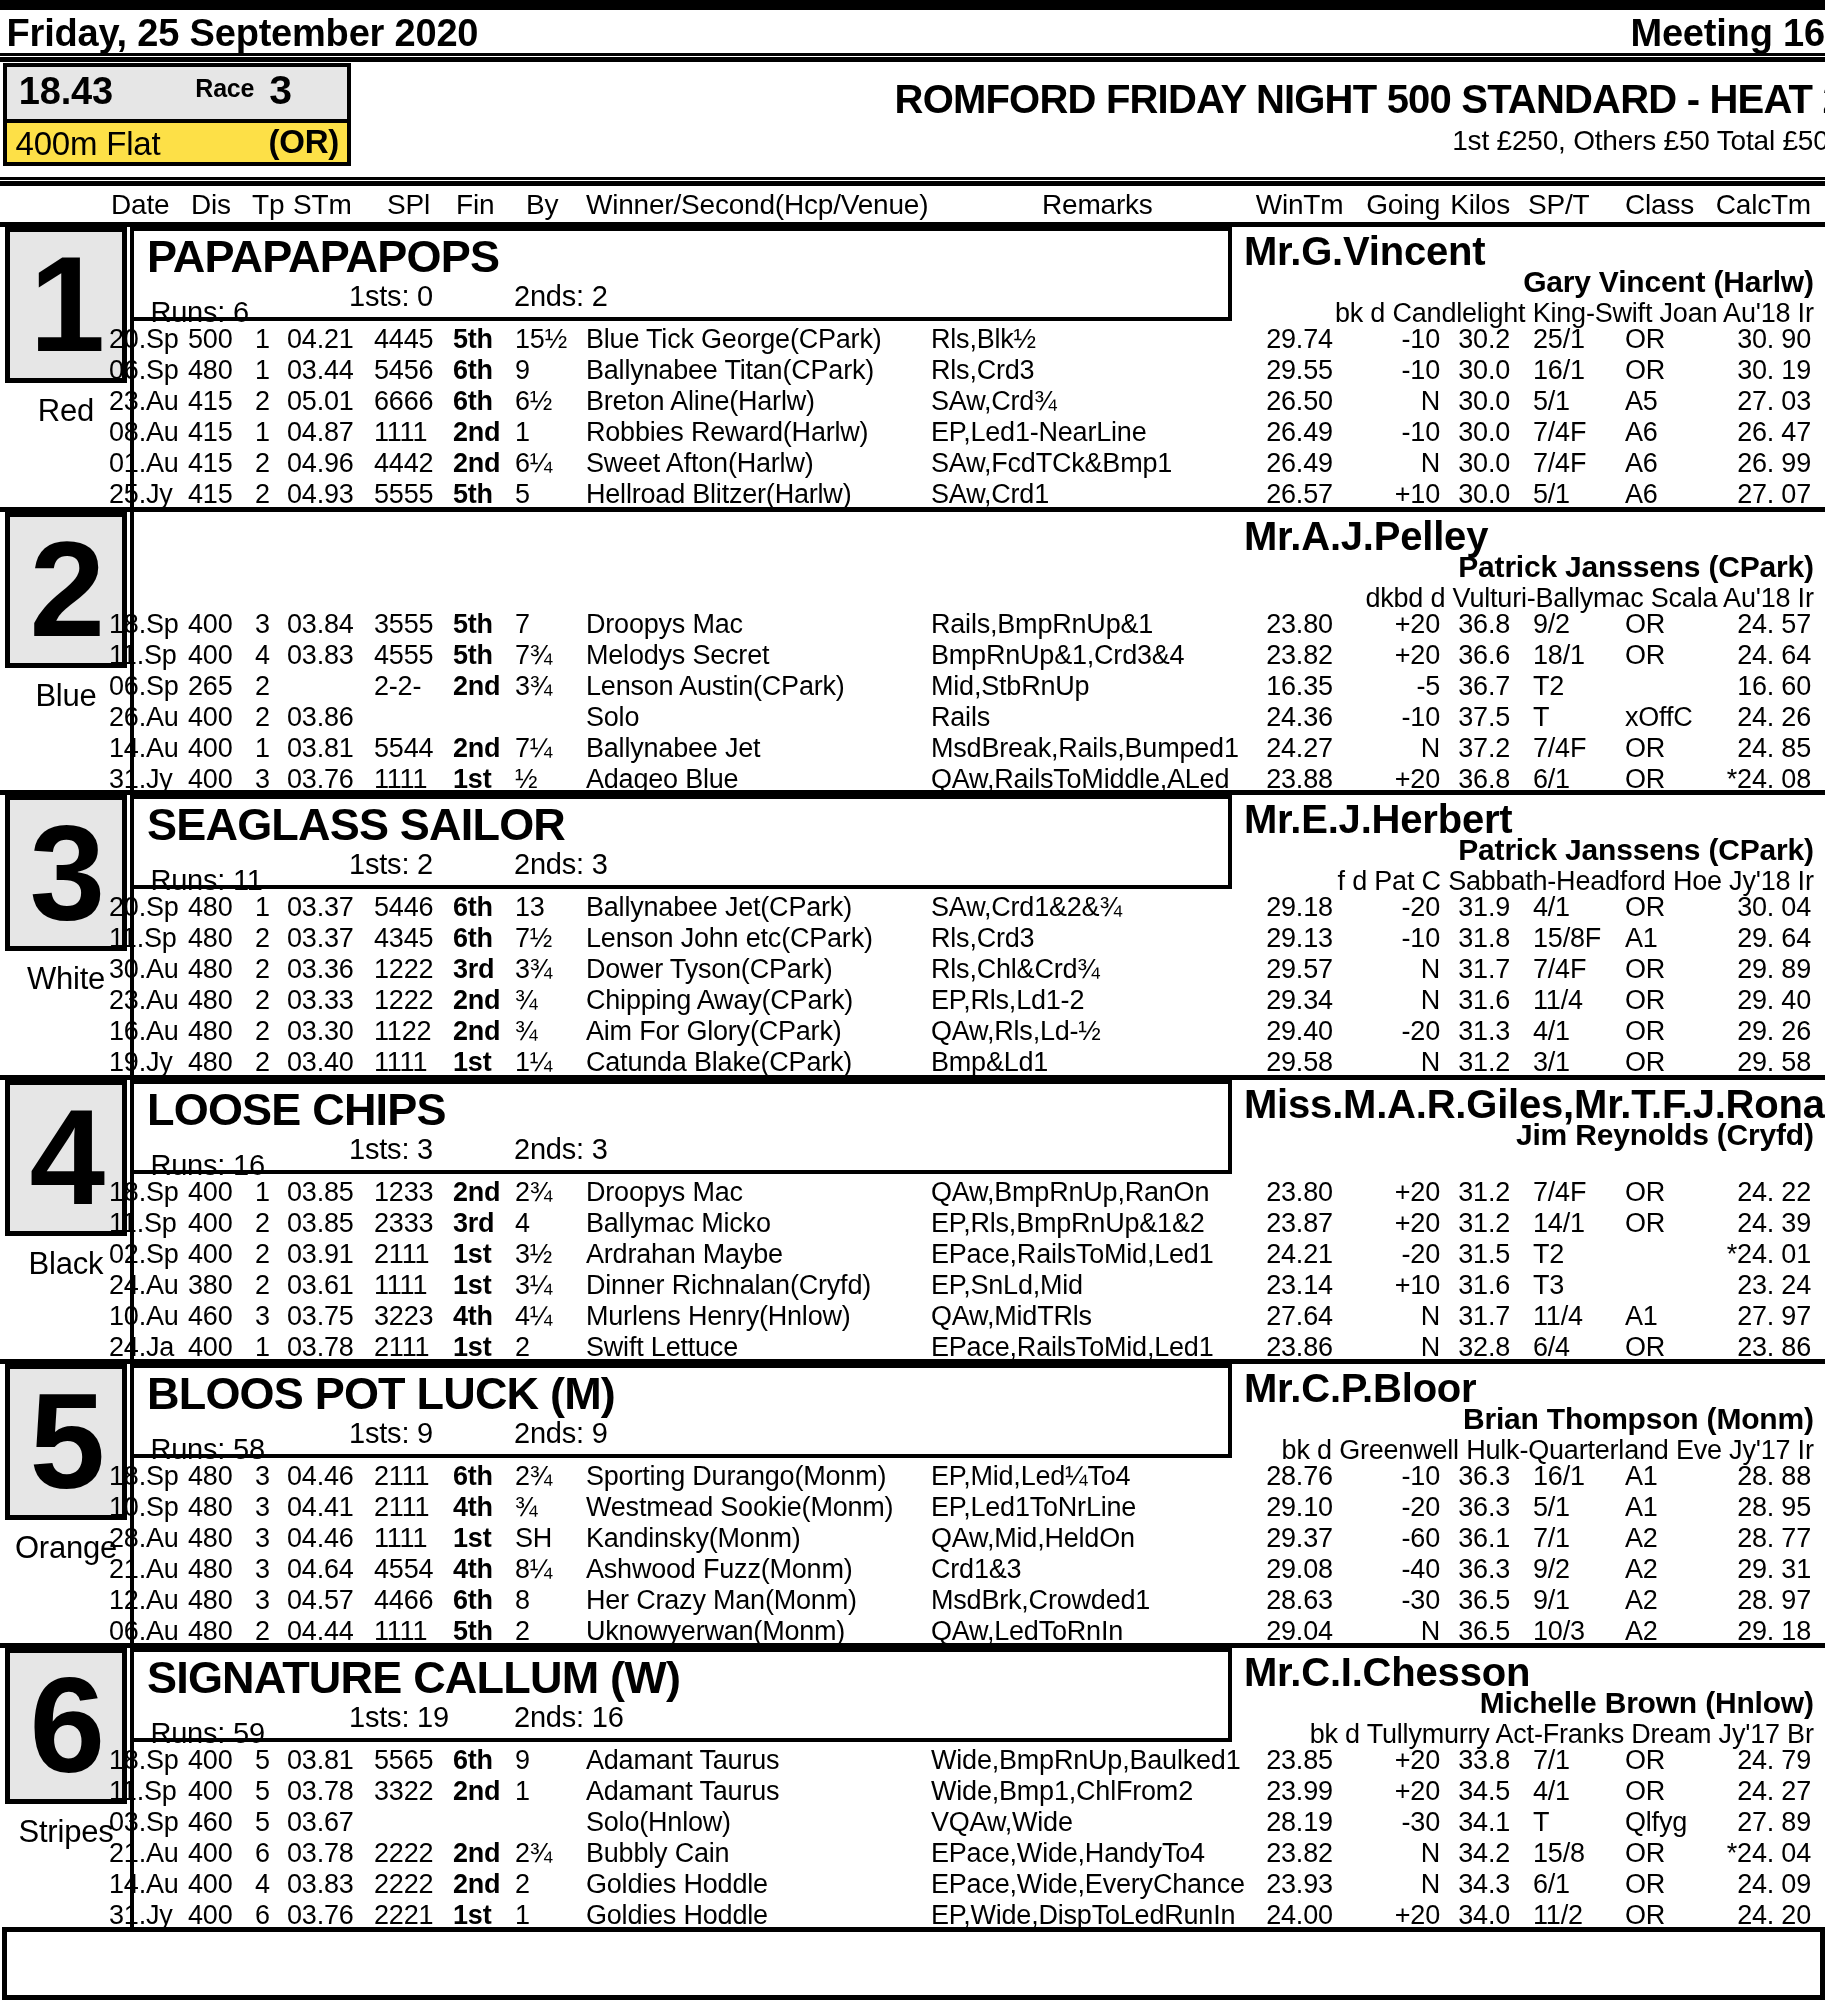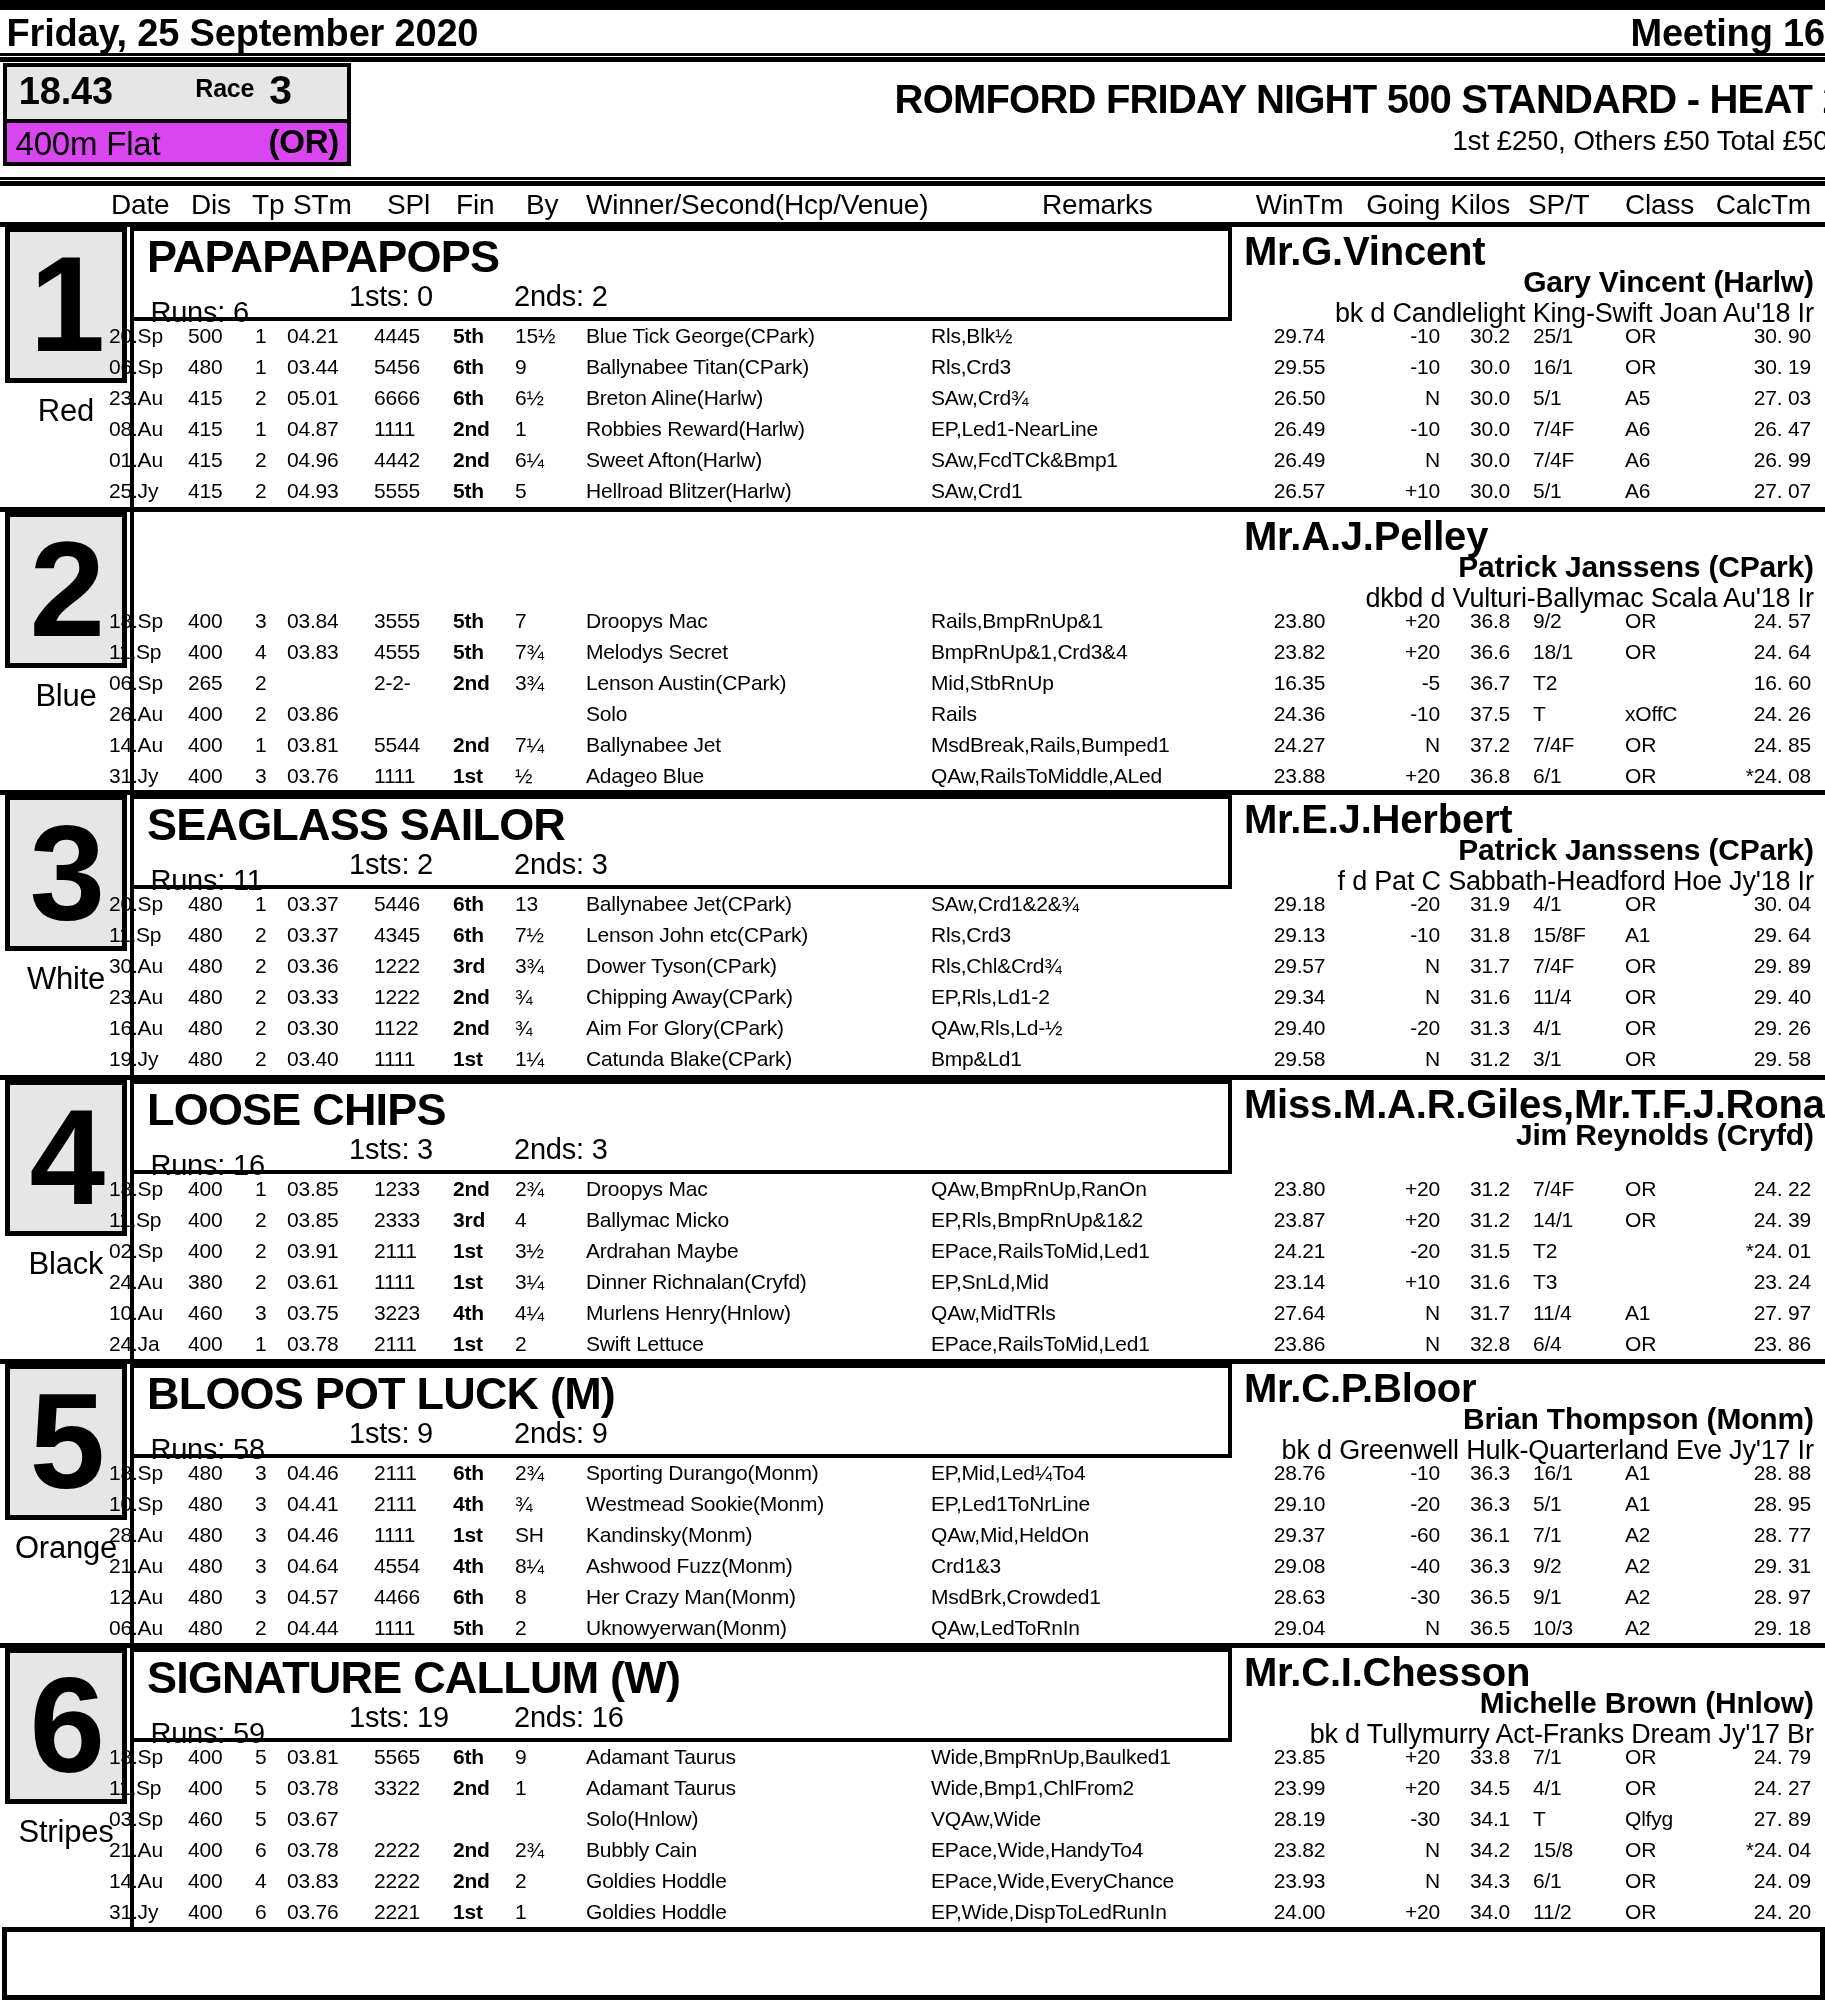--- a/index.html
+++ b/index.html
@@ -9,21 +9,21 @@
   .topbar{left:0;top:0;width:1826px;height:10px;background:#000;}
   .dateline{left:6.6px;top:11.5px;font-size:38px;font-weight:bold;white-space:nowrap;}
   .meeting{right:8.2px;top:11.5px;font-size:38px;font-weight:bold;white-space:nowrap;}
   .rule{left:0;width:1826px;background:#000;}
   #rule1a{top:53px;height:2.5px;} #rule1b{top:57px;height:5px;}
   #rule2a{top:177px;height:2.5px;} #rule2b{top:181px;height:5px;}
   .box1{left:3.3px;top:63px;width:340px;height:52px;background:#e6e6e6;border:4.1px solid #000;}
   .race-time{left:11.5px;top:3.3px;font-size:38px;font-weight:bold;}
   .race-label{left:188px;top:6.6px;font-size:25px;font-weight:bold;}
   .race-num{left:262px;top:0px;font-size:41px;font-weight:bold;}
-  .box2{left:3.3px;top:123px;width:340px;height:39px;border:4.1px solid #000;border-top:none;background:#d946ef;text-align:right;}
+  .box2{left:3.3px;top:123px;width:340px;height:39px;border:4.1px solid #000;border-top:none;background:#fde047;text-align:right;}
   .race-dist{left:8.2px;top:1.6px;font-size:33px;}
   .race-grade{right:8.2px;top:0px;font-size:33px;font-weight:bold;}
   .title{right:10px;top:77px;font-size:40px;font-weight:bold;letter-spacing:-0.8px;white-space:nowrap;}
   .prize{right:10px;top:125px;font-size:28px;white-space:nowrap;}
   .colheads{left:0;top:189px;width:1826px;height:31px;font-size:28px;}
   .colheads span{position:absolute;white-space:nowrap;}
   .row span{position:absolute;white-space:nowrap;}
   .c-date{left:109px}.c-dis{left:188px}.c-tp{left:255px}.c-stm{left:287px}.c-spl{left:374px}
   .c-fin{left:453px;font-weight:bold}.c-by{left:515px}.c-winner{left:586px}.c-remarks{left:931px}
   .c-wintm{left:1250px;width:99px;text-align:center}
@@ -41,21 +41,21 @@
   .trapnum{font-size:136px;font-weight:bold;line-height:145px;letter-spacing:-2.5px;}
   .trapcolor{position:absolute;left:0;top:166px;width:132px;text-align:center;font-size:31px;}
   .namebox{position:absolute;left:130px;top:0;width:1094px;height:86px;border:4.1px solid #000;background:#fff;}
   .dogname{position:absolute;left:13px;top:0;font-size:45px;font-weight:bold;letter-spacing:-0.8px;white-space:nowrap;}
   .runsline{position:absolute;left:0;top:49px;width:100%;font-size:29px;}
   .runs{position:absolute;left:16.4px;margin-top:16px;}.firsts{position:absolute;left:215px;}.seconds{position:absolute;left:380px;}
   .owner{position:absolute;left:1244px;top:1.6px;font-size:40px;font-weight:bold;white-space:nowrap;}
   .trainer{position:absolute;right:12.3px;top:38px;font-size:30px;font-weight:bold;white-space:nowrap;}
   .breeding{position:absolute;right:12.3px;top:71px;font-size:27px;white-space:nowrap;}
   .rows{position:absolute;left:0;top:97px;width:1826px;}
-  .row{position:relative;height:31px;font-size:21px;}
+  .row{position:relative;height:31px;font-size:27px;}
   .footerbox{left:1.6px;top:1927px;width:1813px;height:63px;border:5px solid #000;background:#fff;}
 </style>
 </head>
 <body>
 
 <div id="page">
   <div class="abs topbar"></div>
   <div class="abs dateline">Friday, 25 September 2020</div>
   <div class="abs meeting">Meeting 168</div>
   <div class="abs rule" id="rule1a"></div>

